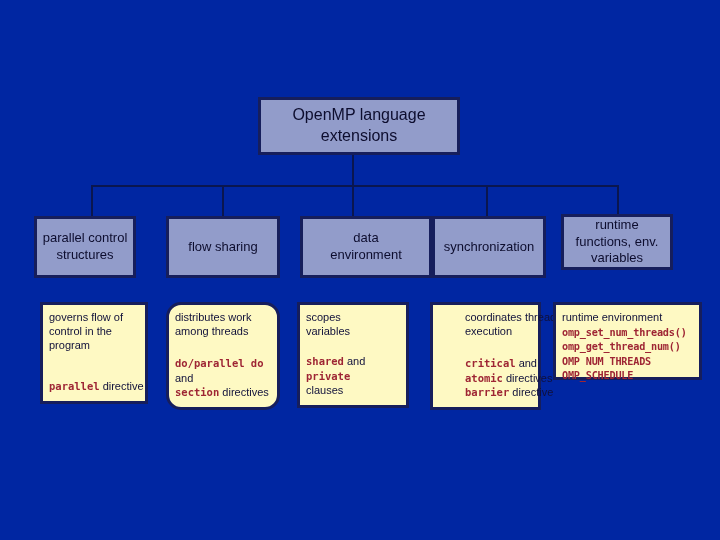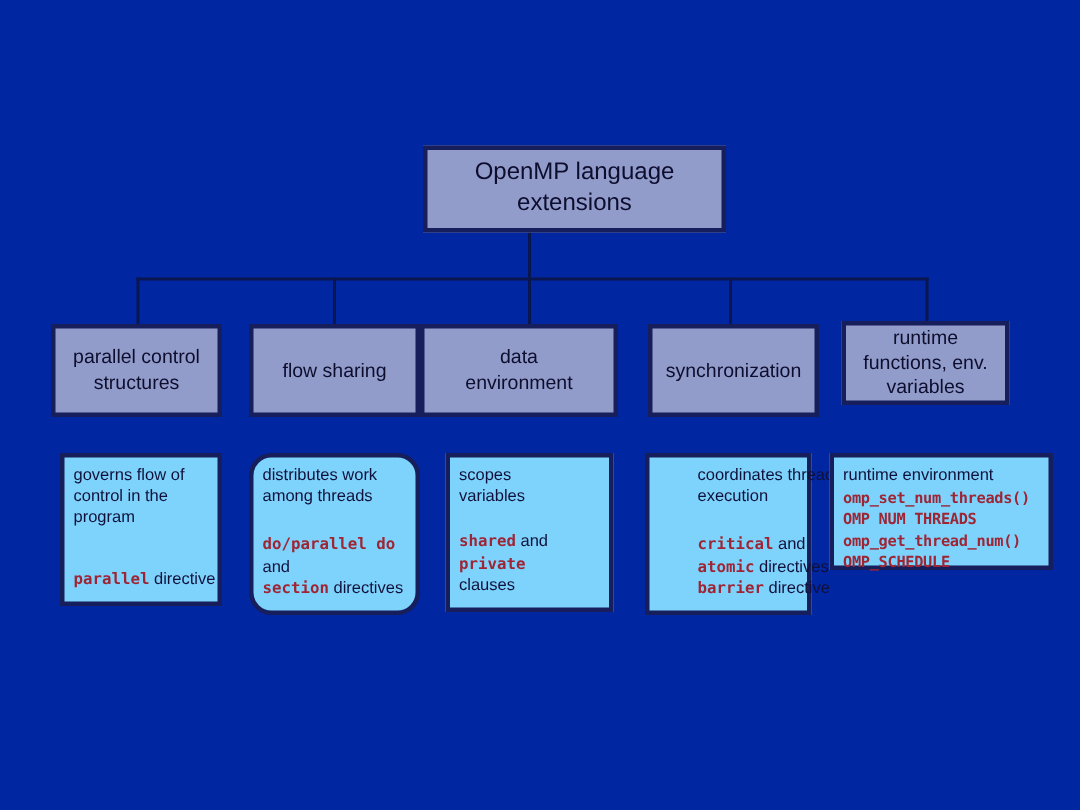--- a/index.html
+++ b/index.html
@@ -30,21 +30,21 @@
   }
   .node .label {
     white-space: pre-line;
     line-height: 1.3;
   }
   .root-node { font-size: 16px; }
   .l2-node { font-size: 13px; padding: 2px; }
   
   .detail {
     position: absolute;
-    background: #7dd3fc;
+    background: #fef9c3;
     border: 3px solid #161e5c;
     box-sizing: border-box;
     color: #10103a;
     display: flex;
     flex-direction: column;
     padding: 6px 6px 7px 6px;
     font-size: 11px;
   }
   .detail .desc {
     white-space: pre;
@@ -70,33 +70,33 @@
 <div class="stage">
 
   <div class="conn" style="left:352px; top:155px; width:2px; height:31px;"></div>
   <div class="conn" style="left:91px; top:185px; width:528px; height:2px;"></div>
   <div class="conn" style="left:91px; top:185px; width:2px; height:31px;"></div>
   <div class="conn" style="left:222px; top:185px; width:2px; height:31px;"></div>
   <div class="conn" style="left:352px; top:185px; width:2px; height:31px;"></div>
   <div class="conn" style="left:486px; top:185px; width:2px; height:31px;"></div>
   <div class="conn" style="left:617px; top:185px; width:2px; height:31px;"></div>
 
-  <div class="node root-node" style="left:258px; top:97px; width:202px; height:58px;margin-left:24px;">
+  <div class="node root-node" style="left:258px; top:97px; width:202px; height:58px;">
     <span class="label">OpenMP language
 extensions</span>
   </div>
 
-  <div class="node l2-node" style="left:34px; top:216px; width:114px; height:62px;text-align:center;">
+  <div class="node l2-node" style="left:34px; top:216px; width:102px; height:62px;text-align:center;">
     <span class="label">parallel control
 structures</span>
   </div>
   <div class="node l2-node" style="left:166px; top:216px; width:114px; height:62px;">
     <span class="label">flow sharing</span>
   </div>
-  <div class="node l2-node" style="left:280px; top:216px; width:132px; height:62px;">
+  <div class="node l2-node" style="left:300px; top:216px; width:132px; height:62px;">
     <span class="label">data
 environment</span>
   </div>
   <div class="node l2-node" style="left:432px; top:216px; width:114px; height:62px;">
     <span class="label">synchronization</span>
   </div>
   <div class="node l2-node" style="left:561px; top:214px; width:112px; height:56px;">
     <span class="label">runtime
 functions, env.
 variables</span>
@@ -138,19 +138,19 @@
       <div class="line"><span class="code">critical</span><span class="plain"> and</span></div>
       <div class="line"><span class="code">atomic</span><span class="plain"> directives</span></div>
       <div class="line"><span class="code">barrier</span><span class="plain"> directive</span></div>
     </div>
   </div>
 
   <div class="detail detail-runtime" style="left:553px; top:302px; width:149px; height:78px;">
     <div class="desc">runtime environment</div>
     <div class="codeblock">
       <div class="line"><span class="code">omp_set_num_threads()</span></div>
+      <div class="line"><span class="code">omp_get_thread_num()</span></div>
       <div class="line"><span class="code">OMP NUM THREADS</span></div>
-      <div class="line"><span class="code">omp_get_thread_num()</span></div>
       <div class="line"><span class="code">OMP_SCHEDULE</span></div>
     </div>
   </div>
 
 </div>
 
 </body></html>

